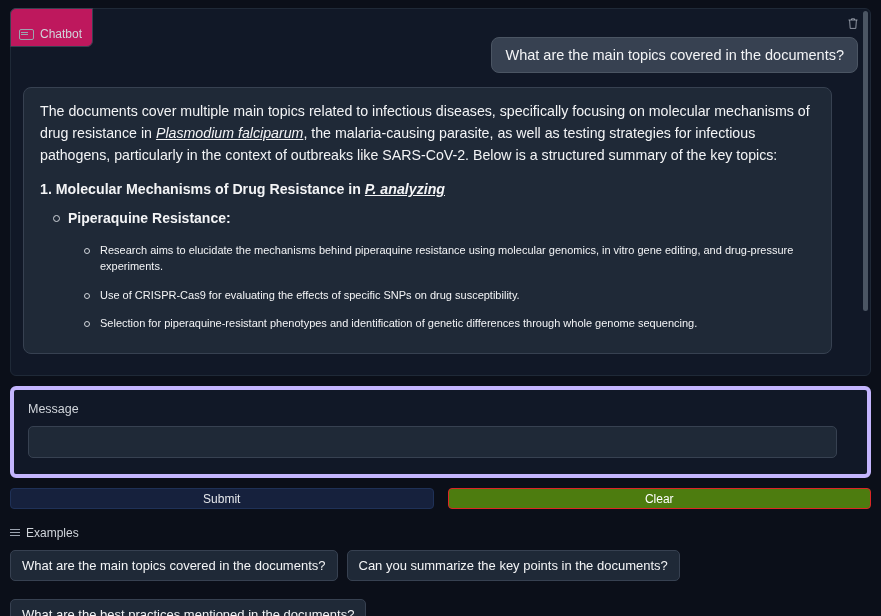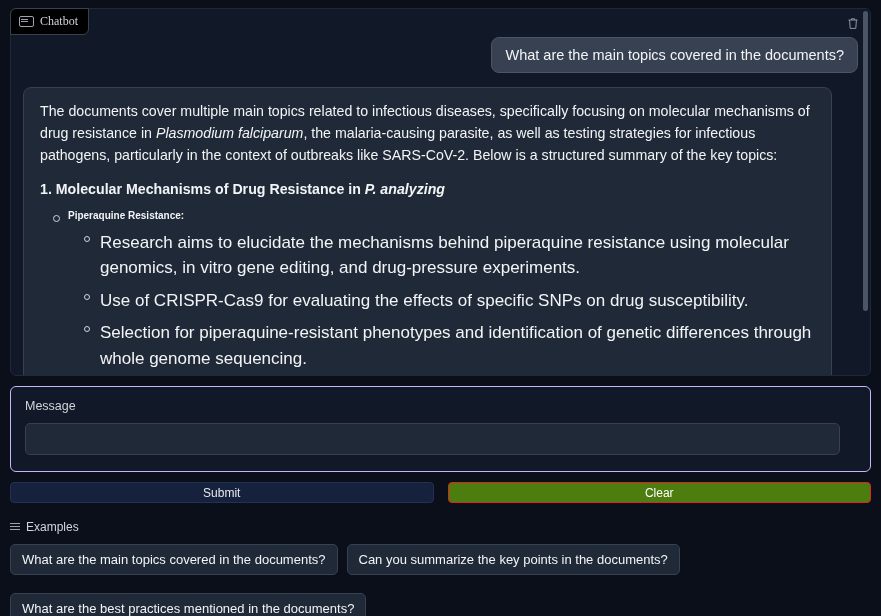--- a/index.html
+++ b/index.html
@@ -29,32 +29,31 @@
     background: #111827;
     border: 1px solid #1f2937;
     border-radius: 6px;
     height: 368px;
     box-sizing: border-box;
   }
   .chat-label {
     position: absolute;
     top: -1px;
     left: -1px;
-    background: #000000;
+    background: #be185d;
     border: 1px solid #374151;
     border-top-left-radius: 6px;
     border-bottom-right-radius: 6px;
     font-size: 12px;
     color: #d1d5db;
-    padding: 5px 10px 5px 8px;
+    padding: 18px 10px 5px 8px;
     display: flex;
     align-items: center;
     gap: 6px;
     z-index: 3;
-    font-family: Liberation Serif, serif;
   }
   .chat-label .ic {
     width: 13px;
     height: 9px;
     border: 1px solid #9ca3af;
     border-radius: 2px;
     display: inline-block;
     position: relative;
   }
   .chat-label .ic:after {
@@ -106,46 +105,46 @@
     background: #1f2937;
     border: 1px solid #374151;
     border-radius: 8px;
     padding: 12px 16px 14px 16px;
     font-size: 14.2px;
     line-height: 1.55;
     color: #f3f4f6;
   }
   .msg-bot p { margin: 0 0 10px 0; }
   .msg-bot p:last-child { margin-bottom: 0; }
-  .msg-bot .italic { font-style: italic; }
+  .msg-bot .italic { font-style: italic; text-decoration: underline; }
   .hdr {
     font-weight: bold;
     margin: 12px 0 8px 0;
     font-size: 14.2px;
   }
   .l1 {
     margin: 0 0 4px 10px;
     font-weight: bold;
-    font-size: 10px;
+    font-size: 14px;
     position: relative;
     padding-left: 18px;
   }
   .l1:before {
     content: "";
     position: absolute;
     left: 3px;
     top: 7px;
     width: 5px;
     height: 5px;
     border: 1px solid #d1d5db;
     border-radius: 50%;
   }
   .l2 {
-    margin: 6px 0 7px 44px;
-    font-size: 17px;
+    margin: 12px 0 7px 44px;
+    font-size: 11px;
     line-height: 1.5;
     position: relative;
     padding-left: 16px;
   }
   .l2:before {
     content: "";
     position: absolute;
     left: 0px;
     top: 6px;
     width: 4px;
@@ -161,21 +160,21 @@
     height: 300px;
     background: #4b5563;
     border-radius: 3px;
     z-index: 2;
   }
 
   
   .message-box {
     margin-top: 10px;
     background: #111827;
-    border: 1px solid #c4b5fd;
+    border: 4px solid #c4b5fd;
     border-radius: 6px;
     padding: 12px 30px 16px 14px;
     box-sizing: border-box;
   }
   .message-label {
     font-size: 12.5px;
     color: #d1d5db;
     margin-bottom: 10px;
   }
   .message-input {

